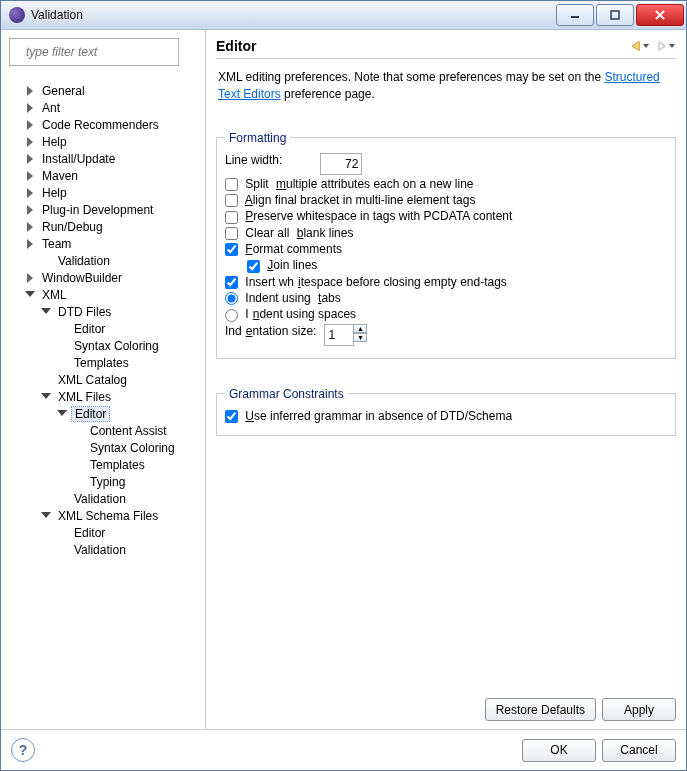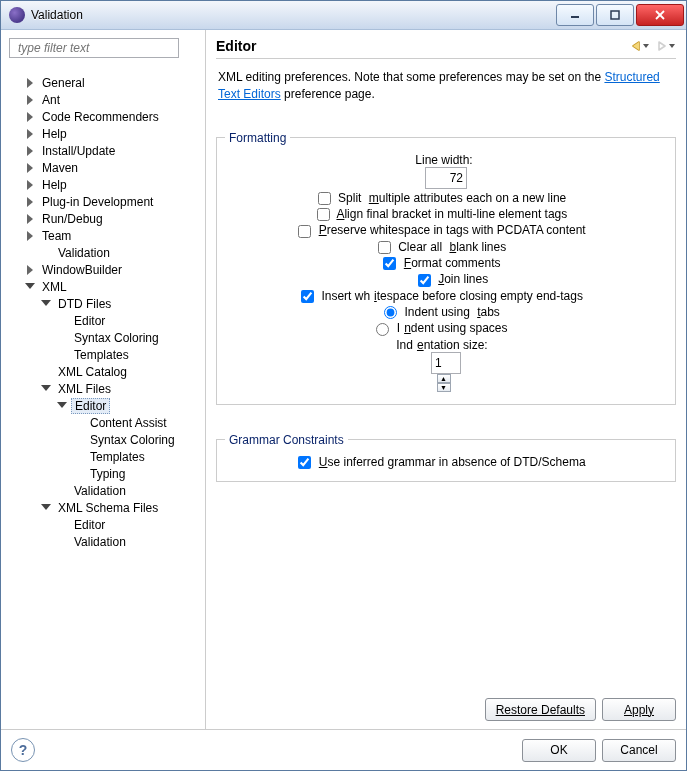--- a/index.html
+++ b/index.html
@@ -6,47 +6,47 @@
   .window { width:687px; height:771px; box-sizing:border-box; background:#fff; border:1px solid #5a7aa0; box-shadow:0 0 8px rgba(0,0,0,.4); display:flex; flex-direction:column; }
   .titlebar { height:28px; background:linear-gradient(#f3f6fb,#dfe8f4 50%,#c9d8ec); display:flex; align-items:center; padding:0 2px 0 8px; border-bottom:1px solid #aabfd9; }
   .titlebar .app-icon { width:16px;height:16px;border-radius:50%;background:radial-gradient(circle at 35% 35%,#8a6fc7 0,#4b3a8c 70%);margin-right:6px;}
   .titlebar .title { flex:1; text-shadow:0 1px 0 #fff;}
   .win-btn { width:36px;height:20px;margin-left:2px;border:1px solid #6e87a8;border-radius:3px;display:flex;align-items:center;justify-content:center;background:linear-gradient(#f5faff,#d5e4f5);font-size:11px;line-height:1;}
   .win-btn.close { background:linear-gradient(#f66,#c62222);color:#fff;border-color:#a01818;width:46px;}
   .win-btn svg { width:10px;height:10px;}
   .client { flex:1; display:flex; flex-direction:column; }
   .split { flex:1; display:flex; min-height:0; }
   .left-pane { width:192px; border-right:1px solid #ccc; display:flex; flex-direction:column; padding:8px 4px 4px 8px; }
-  .filter-input { width:170px; box-sizing:border-box; border:1px solid #abadb3; height:20px; padding:1px 8px; font-style:italic; color:#888; font-family:inherit; font-size:12px; }
+  .filter-input { width:170px; box-sizing:border-box; border:1px solid #abadb3; height:28px; padding:1px 16px; font-style:italic; color:#888; font-family:inherit; font-size:12px; }
   .tree { flex:1; overflow:auto; margin-top:16px; }
   .tree-node { display:flex; align-items:center; height:17px; white-space:nowrap;}
   .tree-node .tw { width:12px;height:12px;display:inline-block;margin-right:2px;position:relative;}
   .tree-node .tw::before { content:""; position:absolute; left:2px; top:1px; }
   .tw.collapsed::before { border-top:5px solid transparent;border-bottom:5px solid transparent;border-left:6px solid #666;}
   .tw.expanded::before { left:0;top:2px;border-left:5px solid transparent;border-right:5px solid transparent;border-top:6px solid #444;}
   .tree-node .lbl { padding:0 3px;}
   .tree-node.selected .lbl { border:1px dotted #7a98bd; background:#e3ecf7;}
   .right-pane { flex:1; display:flex; flex-direction:column; padding:8px 10px 4px 10px; min-width:0;}
   .right-header { display:flex; align-items:center; border-bottom:1px solid #ccc; padding-bottom:4px;}
   .right-header h2 { margin:0; font-size:14px; font-weight:700; flex:1;}
   .nav-arrow { width:12px; height:12px; display:inline-block;}
   .nav-sep { width:8px;height:12px;display:inline-flex;align-items:center;justify-content:center;}
   .nav-sep svg { width:6px;height:4px;}
   .desc { padding:10px 2px 8px 2px; line-height:1.4;}
   .desc a { color:#0366d6; text-decoration:underline;}
   fieldset { border:1px solid #ccc; margin:20px 0 8px 0; padding:6px 8px 10px 8px;}
   legend { padding:0 4px; color:#0a246a;}
-  .row { display:flex; align-items:center; margin:2px 0;flex-direction:column;}
+  .row { display:flex; align-items:flex-start; margin:2px 0;}
   .row label, .row span { margin-right:4px;}
   .num-input { width:34px; text-align:right; border:1px solid #abadb3; height:18px; padding:1px 3px; font-family:inherit; font-size:12px;}
   .spinner { display:inline-flex; flex-direction:column; margin-left:-1px;}
   .spinner button { width:14px;height:9px;border:1px solid #9da6b2;background:linear-gradient(#fff,#e6ebf1);padding:0;line-height:1;font-size:7px;}
   input[type=checkbox], input[type=radio] { margin:0 4px 0 0; vertical-align:middle;}
   u { text-decoration:underline;}
-  .right-bottom { margin-top:auto; display:flex; justify-content:flex-end; gap:6px; padding:6px 0 4px 0;text-decoration:underline;}
+  .right-bottom { margin-top:auto; display:flex; justify-content:flex-end; gap:6px; padding:6px 0 4px 0;}
   .btn { min-width:74px; height:23px; padding:0 10px; border:1px solid #8b9097; background:linear-gradient(#fefefe,#e8ebef); border-radius:3px; font-family:inherit; font-size:12px;}
   .btn.wide { min-width:96px;}
   .footer { border-top:1px solid #ccc; display:flex; align-items:center; padding:8px 10px; gap:6px;}
   .footer .help-icon { width:22px;height:22px;border:1.5px solid #7893b2;border-radius:50%;display:flex;align-items:center;justify-content:center;color:#4c6c9a;font-weight:bold;font-size:14px;}
   .footer-spacer { flex:1;}
   .indent-1{padding-left:16px;} .indent-2{padding-left:32px;} .indent-3{padding-left:48px;} .indent-4{padding-left:64px;}
 </style>
 </head>
 <body>
 

